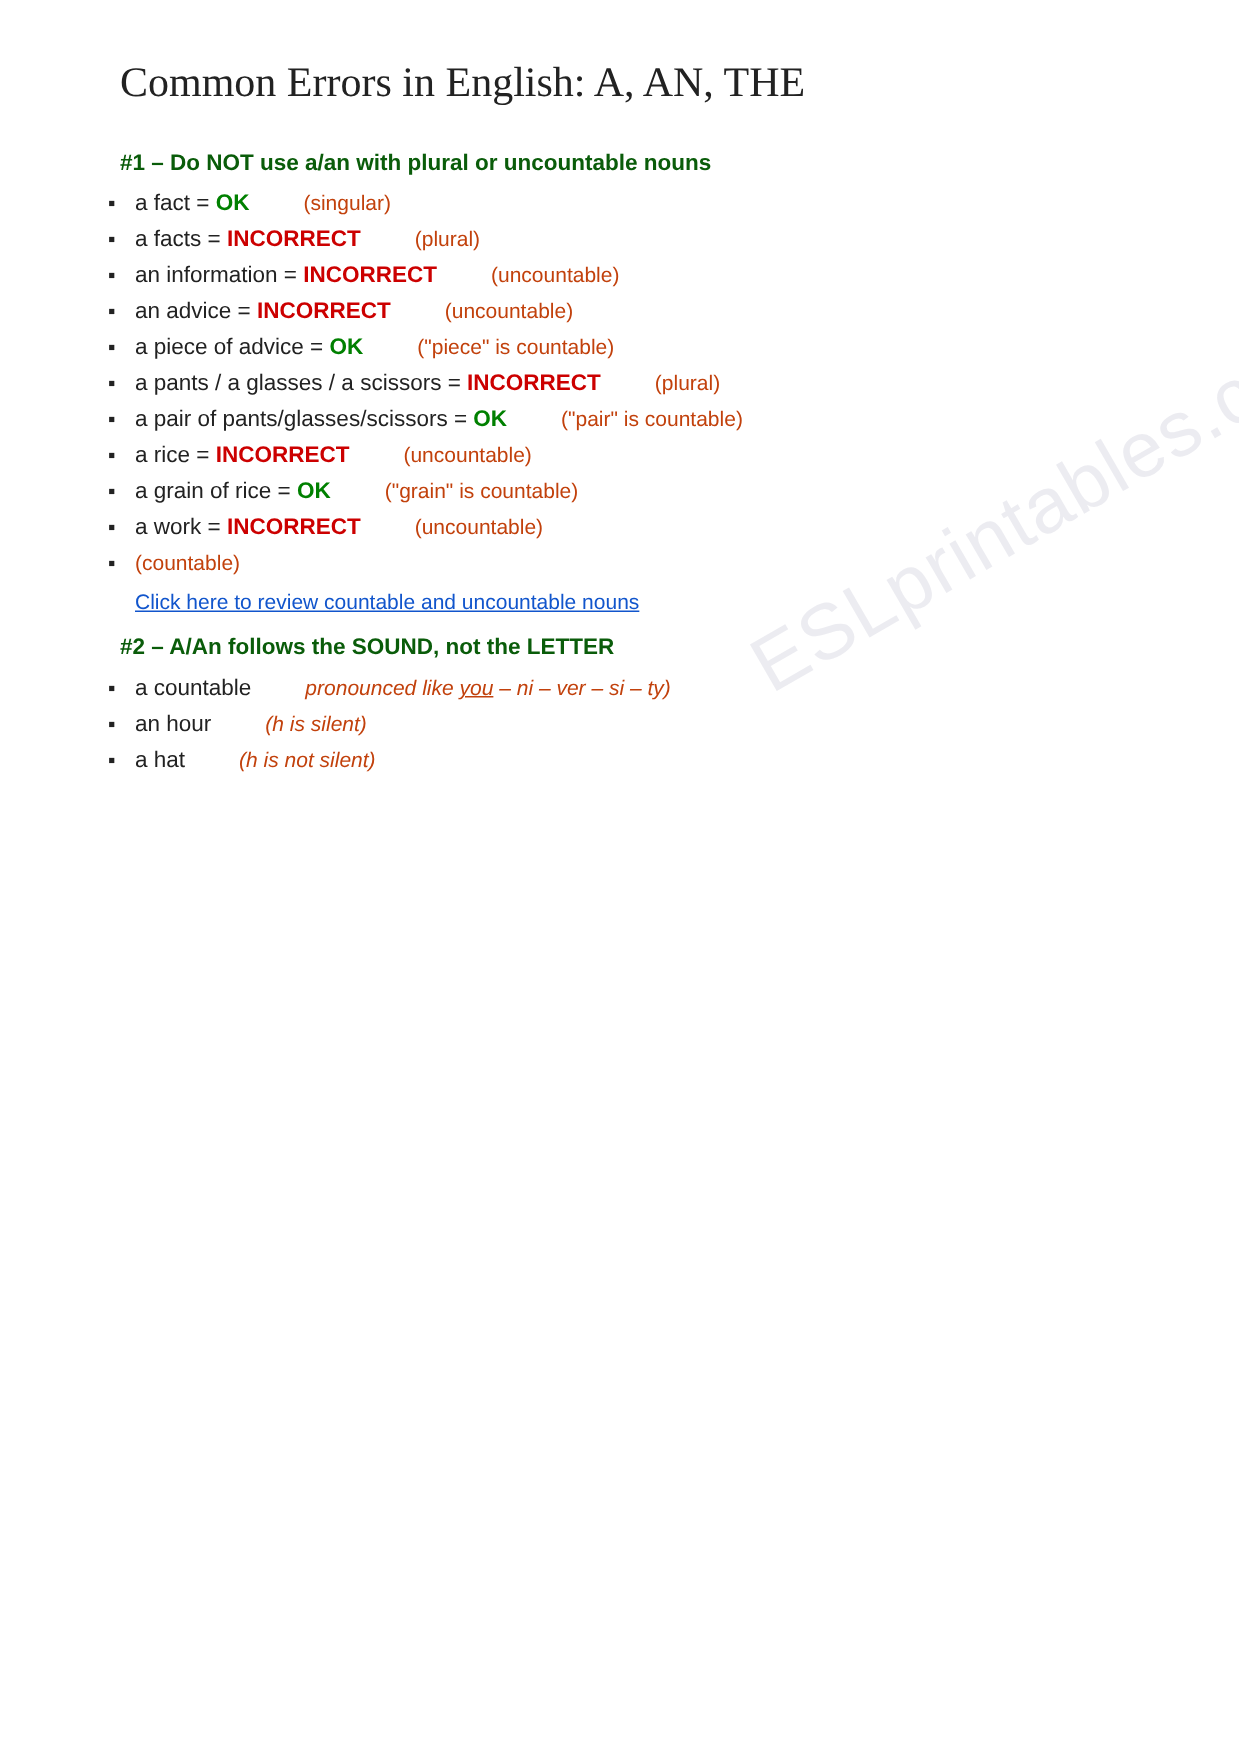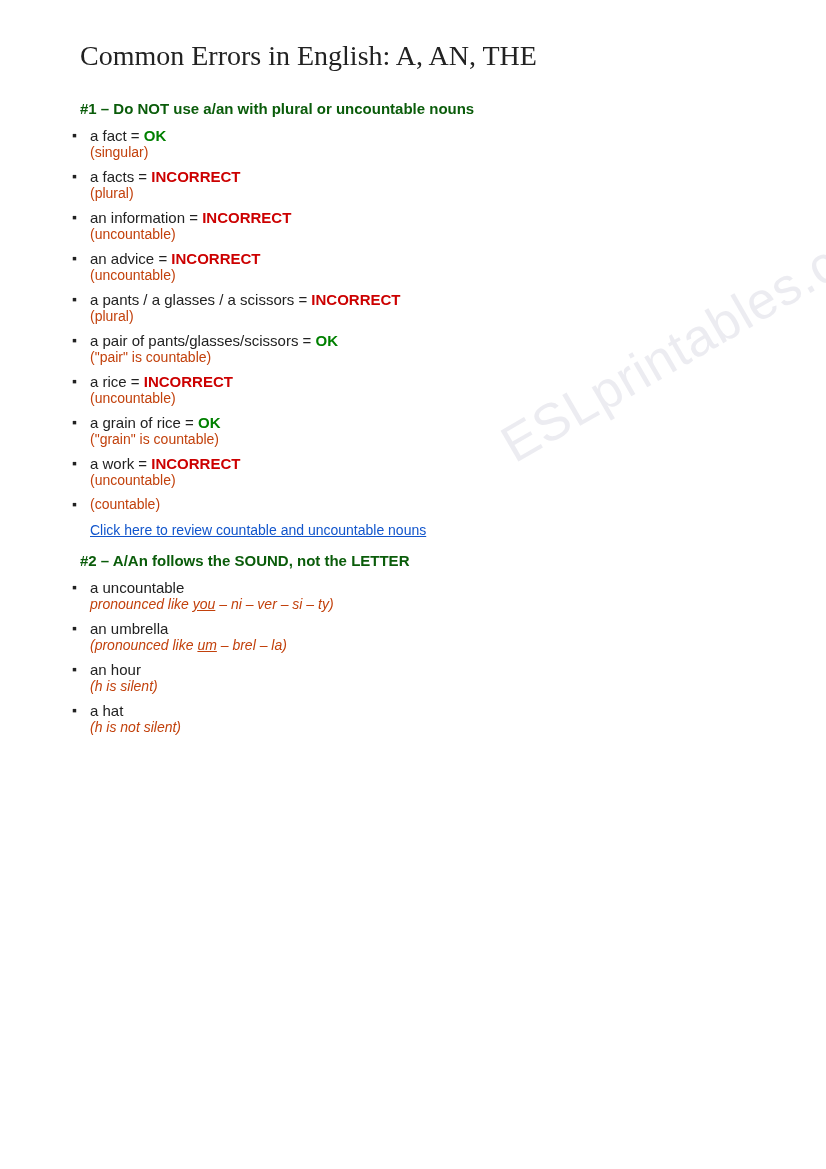--- a/index.html
+++ b/index.html
@@ -26,24 +26,25 @@
       color: #0a5c0a;
       margin-bottom: 10px;
     }
     ul {
       list-style: none;
       padding: 0;
       margin: 0;
     }
     ul li {
       display: flex;
-      flex-direction: column;
+      flex-direction: row;
       margin-bottom: 2px;
       padding-left: 10px;
       position: relative;
+      gap: 36px;
     }
     ul li::before {
       content: "▪";
       position: absolute;
       left: -8px;
       top: 0;
       font-size: 14px;
       color: #222;
     }
     .item-main {
@@ -97,20 +98,24 @@
       </li>
       <li>
         <span class="item-main">an information = <span class="incorrect">INCORRECT</span></span>
         <span class="item-sub">(uncountable)</span>
       </li>
       <li>
         <span class="item-main">an advice = <span class="incorrect">INCORRECT</span></span>
         <span class="item-sub">(uncountable)</span>
       </li>
       <li>
+        <span class="item-main">a piece of advice = <span class="ok">OK</span></span>
+        <span class="item-sub">("piece" is countable)</span>
+      </li>
+      <li>
         <span class="item-main">a pants / a glasses / a scissors = <span class="incorrect">INCORRECT</span></span>
         <span class="item-sub">(plural)</span>
       </li>
       <li>
         <span class="item-main">a pair of pants/glasses/scissors = <span class="ok">OK</span></span>
         <span class="item-sub">("pair" is countable)</span>
       </li>
       <li>
         <span class="item-main">a rice = <span class="incorrect">INCORRECT</span></span>
         <span class="item-sub">(uncountable)</span>
@@ -127,26 +132,22 @@
         <span class="item-sub">(countable)</span>
       </li>
     </ul>
   <a class="link" href="#">Click here to review countable and uncountable nouns</a>
 </div>
 
 <div style="margin-top:14px;">
   <p class="section-header">#2 – A/An follows the SOUND, not the LETTER</p>
   <ul>
   <li>
-        <span class="item-main">a uncountable</span>
+        <span class="item-main">a countable</span>
         <span class="item-sub italic">pronounced like <u>you</u> – ni – ver – si – ty)</span>
-      </li>
-      <li>
-        <span class="item-main">an umbrella</span>
-        <span class="item-sub italic">(pronounced like <u>um</u> – brel – la)</span>
       </li>
       <li>
         <span class="item-main">an hour</span>
         <span class="item-sub italic">(h is silent)</span>
       </li>
       <li>
         <span class="item-main">a hat</span>
         <span class="item-sub italic">(h is not silent)</span>
       </li>
     </ul>

